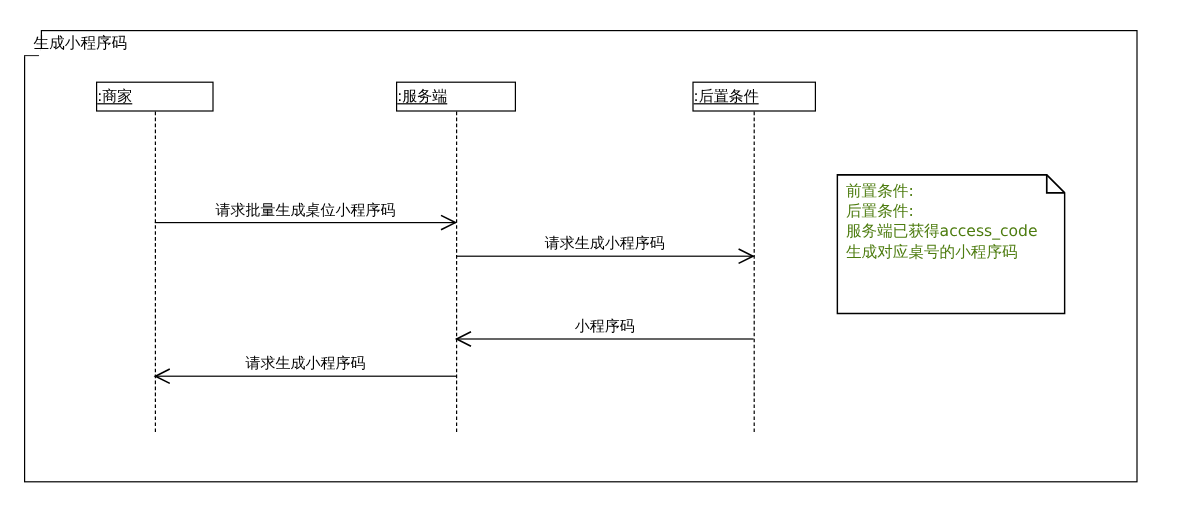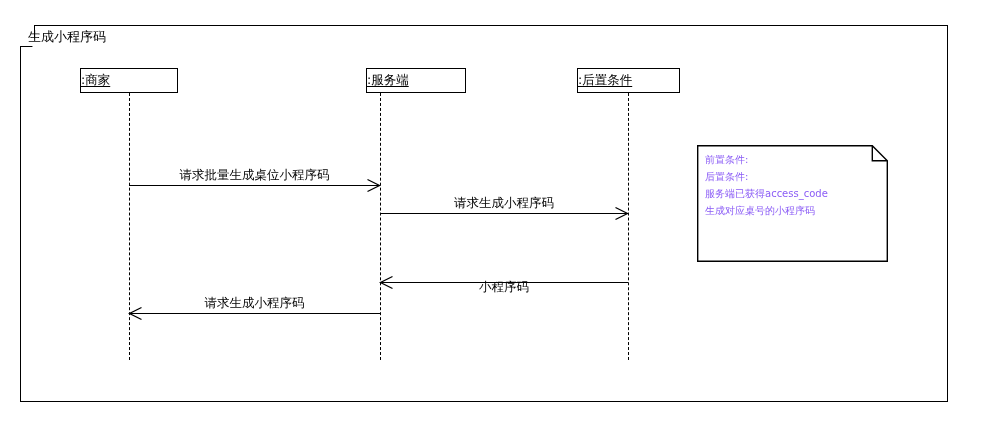--- a/index.html
+++ b/index.html
@@ -118,42 +118,42 @@
   .note-shape {
     position: absolute;
     inset: 0;
   }
   .note-shape svg { display: block; }
   .note-text {
     position: absolute;
     left: 8px;
     top: 6px;
     right: 6px;
-    font-size: 10px;
+    font-size: 13px;
     line-height: 17px;
-    color: #8b5cf6;
+    color: #4d7c0f;
     white-space: pre;
   }
   .note-text div { white-space: pre; }
 </style>
 </head>
 <body>
 
 <div id="canvas">
 
   <div class="frame"></div>
   <div class="frame-tab"></div>
   <div class="frame-tab-inner">生成小程序码</div>
 
   <div id="lifelines-layer">
       <div class="lifeline-head" style="left: 80px; top: 68px; width: 98px;">
         <span>:商家</span>
       </div>
       <div class="lifeline-stem" style="left: 129px; top: 93px; height: 267px;"></div>
-      <div class="lifeline-head" style="left: 330px; top: 68px; width: 100px; margin-left: 36px;">
+      <div class="lifeline-head" style="left: 330px; top: 68px; width: 100px;">
         <span>:服务端</span>
       </div>
       <div class="lifeline-stem" style="left: 380px; top: 93px; height: 267px;"></div>
       <div class="lifeline-head" style="left: 577px; top: 68px; width: 103px;">
         <span>:后置条件</span>
       </div>
       <div class="lifeline-stem" style="left: 628px; top: 93px; height: 267px;"></div>
     </div>
   <div id="messages-layer">
       <div class="msg" style="left: 129px; top: 185px; width: 251px;"></div>
@@ -169,21 +169,21 @@
           <path d="M0.5 0.5 L12.5 6.5 L0.5 12.5" fill="none" stroke="#000" stroke-width="1.3"></path>
         </svg>
       </div>
       <div class="msg-label" style="left: 504px; top: 195px;">请求生成小程序码</div>
       <div class="msg" style="left: 380px; top: 282px; width: 248px;"></div>
       <div class="arrowhead" style="left: 380px; top: 275.5px;">
         <svg width="13" height="13" viewBox="0 0 13 13">
           <path d="M12.5 0.5 L0.5 6.5 L12.5 12.5" fill="none" stroke="#000" stroke-width="1.3"></path>
         </svg>
       </div>
-      <div class="msg-label" style="left: 504px; top: 279px;">小程序码</div>
+      <div class="msg-label" style="left: 504px; top: 264px;">小程序码</div>
       <div class="msg" style="left: 129px; top: 313px; width: 251px;"></div>
       <div class="arrowhead" style="left: 129px; top: 306.5px;">
         <svg width="13" height="13" viewBox="0 0 13 13">
           <path d="M12.5 0.5 L0.5 6.5 L12.5 12.5" fill="none" stroke="#000" stroke-width="1.3"></path>
         </svg>
       </div>
       <div class="msg-label" style="left: 254.5px; top: 295px;">请求生成小程序码</div>
     </div>
   <div id="note-layer">
       <div class="note" style="left: 697px; top: 145px; width: 191px; height: 117px;">

